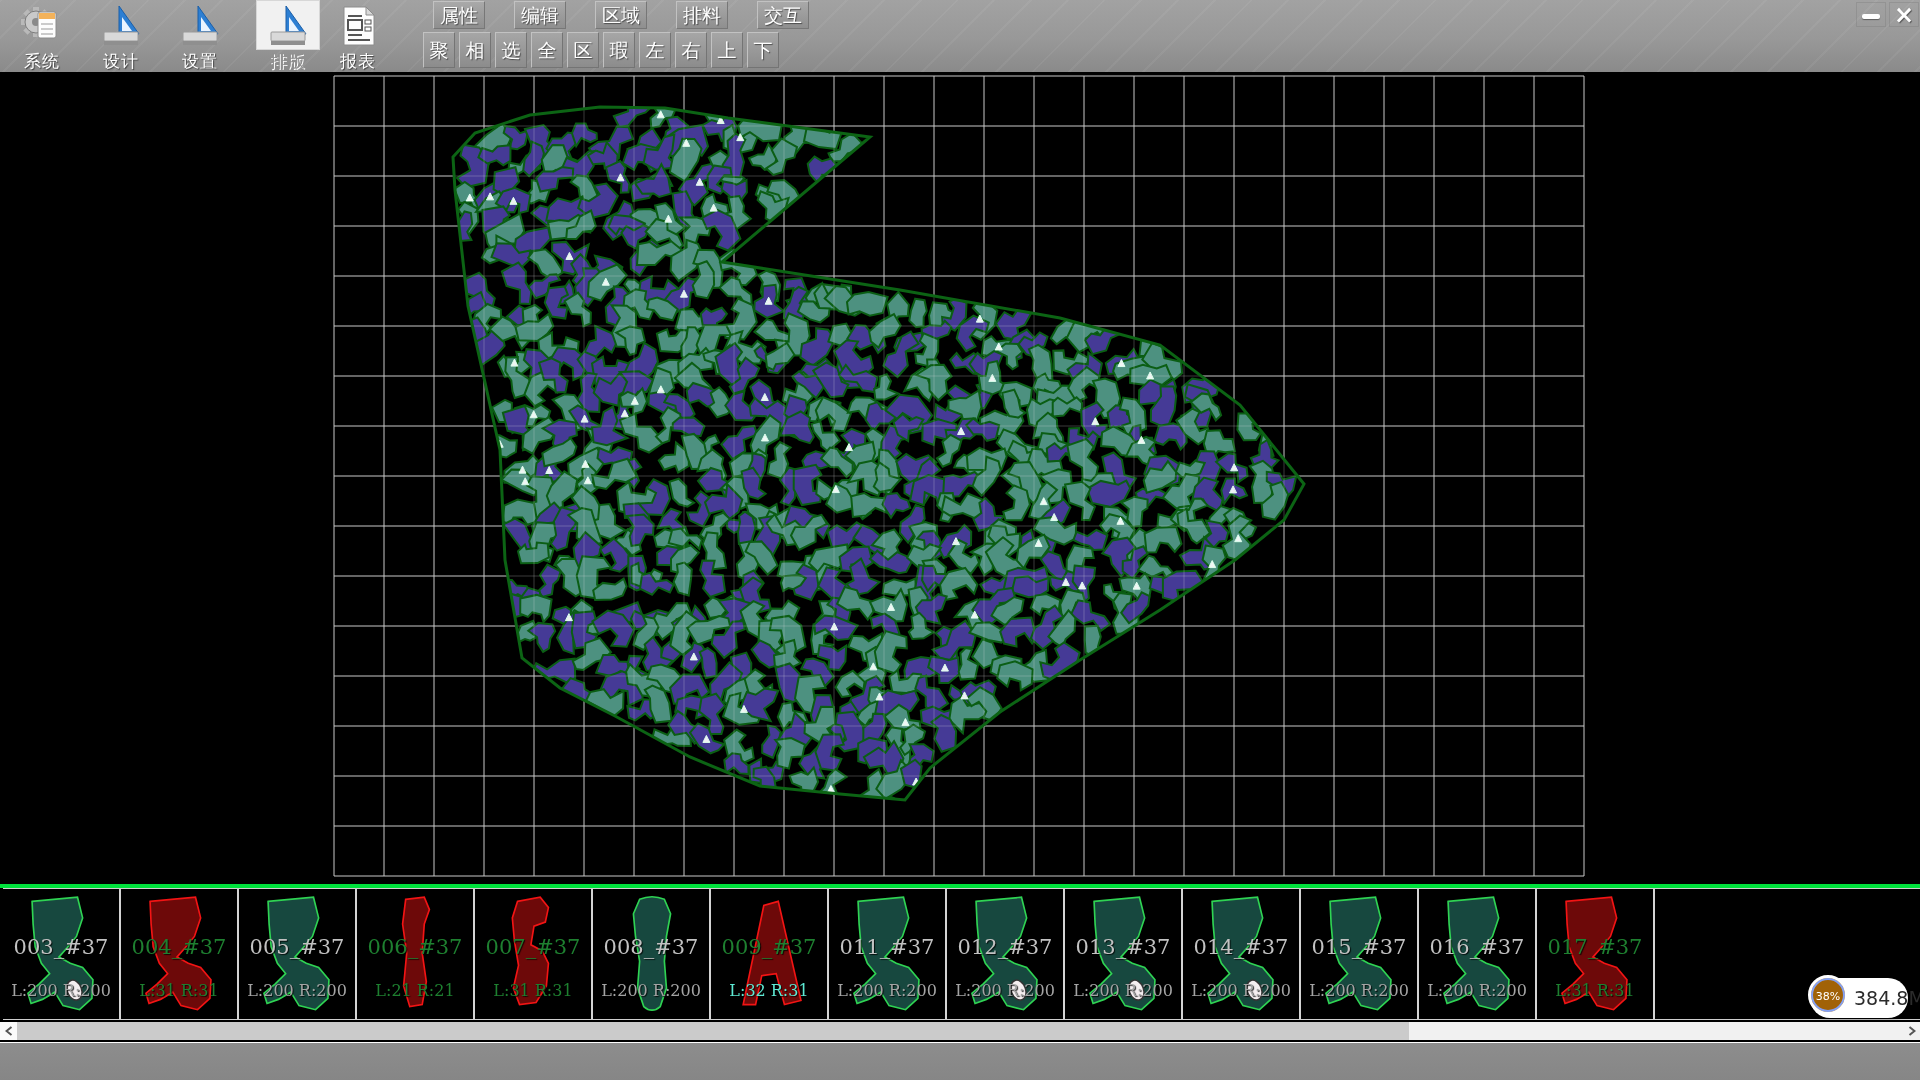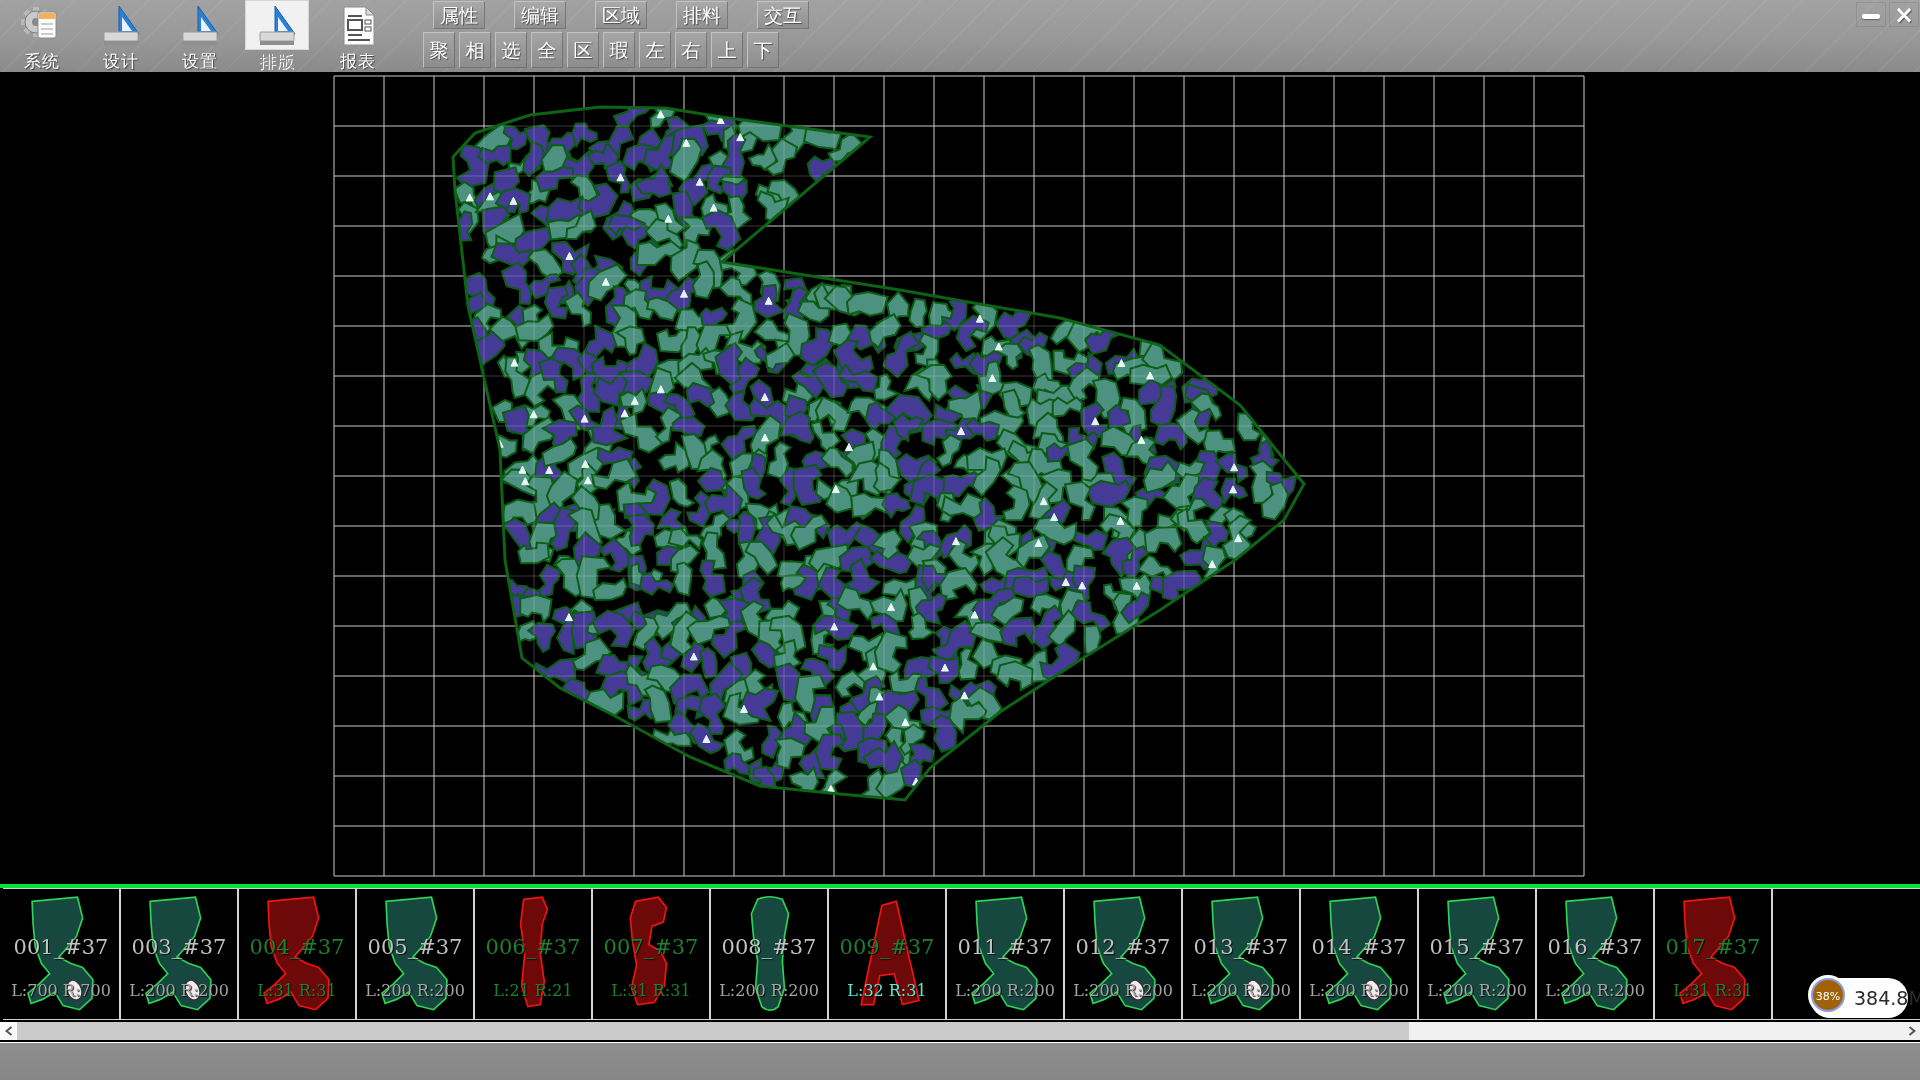--- a/index.html
+++ b/index.html
@@ -119,21 +119,21 @@
         </div>
         <div class="bigbtn" style="left: 168px;">
           <span class="ico"><svg width="44" height="44" viewBox="0 0 44 44">
               <polygon points="20,2 20,30 40,30" fill="#2d7fd3" stroke="#1b5fa8" stroke-width="1"></polygon>
               <polygon points="23,13 23,27 33,27" fill="#eaf4ff"></polygon>
               <rect x="5" y="28" width="34" height="9" rx="1" fill="#d9d9d9" stroke="#9a9a9a"></rect>
               <rect x="5" y="37" width="34" height="4" fill="#8f8f8f"></rect>
             </svg></span>
           <span class="lbl">设置</span>
         </div>
-        <div class="bigbtn active" style="left: 245px;">
+        <div class="bigbtn active" style="left: 256px;">
           <span class="ico"><svg width="44" height="44" viewBox="0 0 44 44">
               <polygon points="20,2 20,30 40,30" fill="#2d7fd3" stroke="#1b5fa8" stroke-width="1"></polygon>
               <polygon points="23,13 23,27 33,27" fill="#eaf4ff"></polygon>
               <rect x="5" y="28" width="34" height="9" rx="1" fill="#d9d9d9" stroke="#9a9a9a"></rect>
               <rect x="5" y="37" width="34" height="4" fill="#8f8f8f"></rect>
             </svg></span>
           <span class="lbl">排版</span>
         </div>
         <div class="bigbtn" style="left: 326px;">
           <span class="ico"><svg width="44" height="44" viewBox="0 0 44 44">
@@ -828,28 +828,20 @@
       </svg></div>
 
   <div id="strip">
     <div class="greenline" style="background: rgb(0, 226, 60);"></div>
     <div id="cells">
         <div class="cell">
           <svg width="118" height="130" viewBox="0 0 100 126">
             <path d="M21,12 L65,8 L70,28 L64,46 L55,57 L47,66 L58,72 L70,76 L80,88 L79,106 L67,117 L51,113 L43,100 L31,107 L20,111 L17,101 L28,92 L38,82 L30,72 L24,56 L22,34 Z" fill="#17483f" stroke="#2fd353" stroke-width="1.6"></path>
             <ellipse cx="62" cy="98" rx="7" ry="10" transform="rotate(-20 62 98)" fill="#f5eef0" stroke="#333333" stroke-width="1.5"></ellipse>
           </svg>
-          <div class="plabel" style="color: rgb(194, 194, 194);">001_#37</div>
-          <div class="pinfo" style="color: rgb(164, 164, 164);">L:700 R:700</div>
-        </div>
-        <div class="cell">
-          <svg width="118" height="130" viewBox="0 0 100 126">
-            <path d="M21,12 L65,8 L70,28 L64,46 L55,57 L47,66 L58,72 L70,76 L80,88 L79,106 L67,117 L51,113 L43,100 L31,107 L20,111 L17,101 L28,92 L38,82 L30,72 L24,56 L22,34 Z" fill="#17483f" stroke="#2fd353" stroke-width="1.6"></path>
-            <ellipse cx="62" cy="98" rx="7" ry="10" transform="rotate(-20 62 98)" fill="#f5eef0" stroke="#333333" stroke-width="1.5"></ellipse>
-          </svg>
           <div class="plabel" style="color: rgb(194, 194, 194);">003_#37</div>
           <div class="pinfo" style="color: rgb(164, 164, 164);">L:200 R:200</div>
         </div>
         <div class="cell">
           <svg width="118" height="130" viewBox="0 0 100 126">
             <path d="M21,12 L65,8 L70,28 L64,46 L55,57 L47,66 L58,72 L70,76 L80,88 L79,106 L67,117 L51,113 L43,100 L31,107 L20,111 L17,101 L28,92 L38,82 L30,72 L24,56 L22,34 Z" fill="#6d0909" stroke="#f21414" stroke-width="1.6"></path>
           </svg>
           <div class="plabel" style="color: rgb(30, 128, 48);">004_#37</div>
           <div class="pinfo" style="color: rgb(30, 128, 48);">L:31 R:31</div>
         </div>

